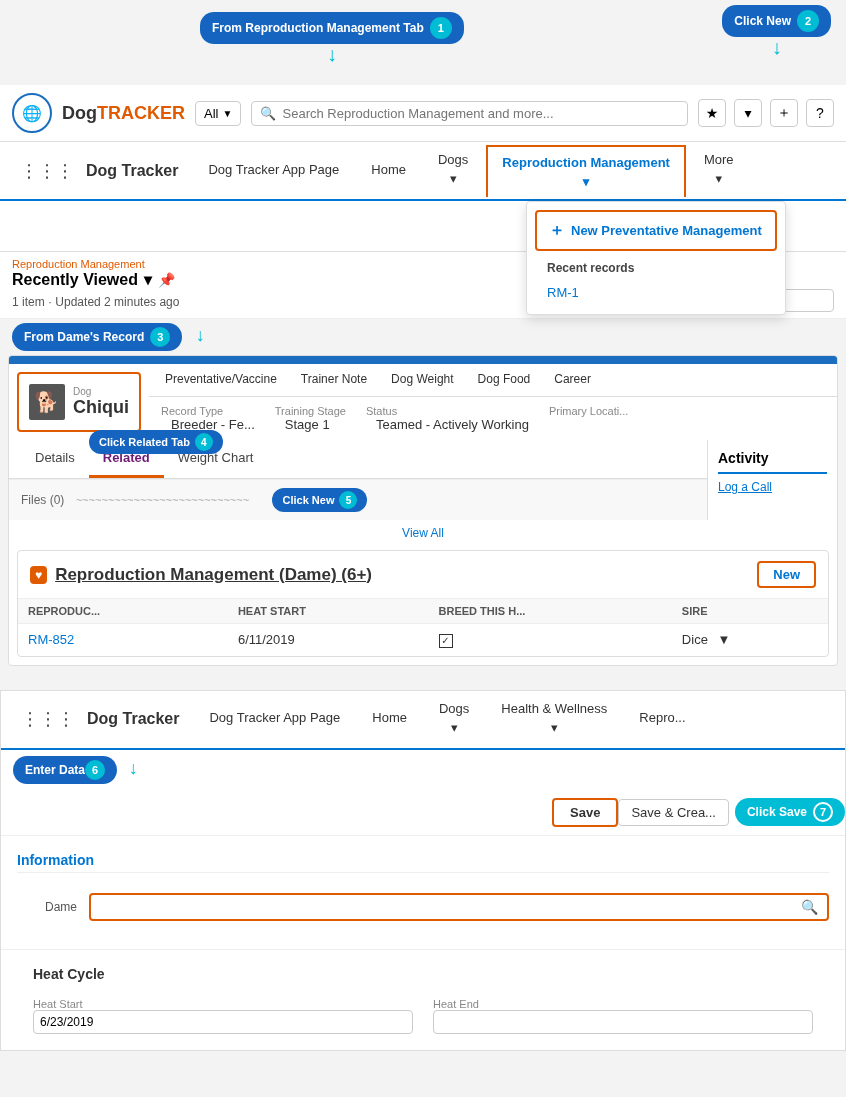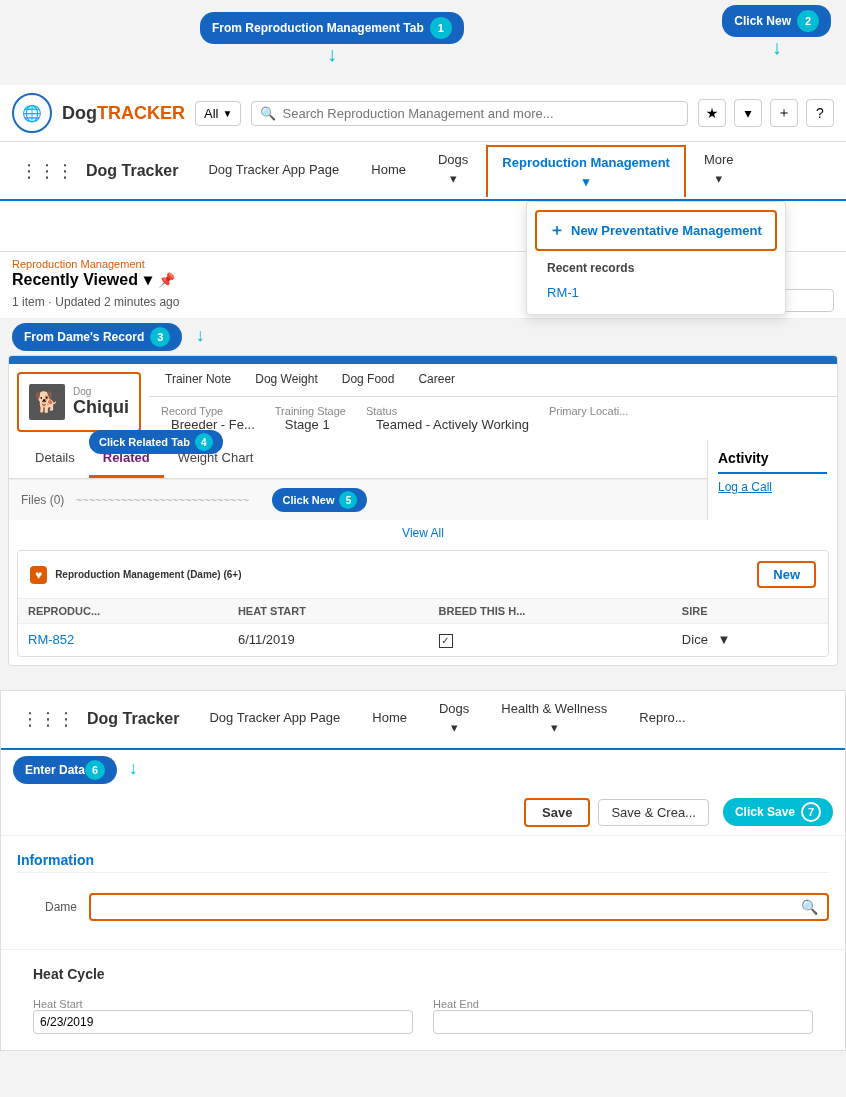--- a/index.html
+++ b/index.html
@@ -206,21 +206,21 @@
       margin: 8px 0;
     }
     .rm-header {
       display: flex;
       align-items: center;
       justify-content: space-between;
       padding: 10px 12px;
     }
     .rm-title-area { display: flex; align-items: center; gap: 8px; }
     .rm-heart { color: white; background: #e05a00; border-radius: 4px; padding: 2px 5px; font-size: 12px; }
-    .rm-title { font-size: 10px; font-weight: bold; color: #333; }
+    .rm-title { font-size: 17px; font-weight: bold; color: #333; text-decoration: underline; }
     .new-btn {
       border: 2px solid #e05a00;
       color: #0176d3;
       background: white;
       padding: 4px 14px;
       border-radius: 4px;
       font-size: 13px;
       font-weight: bold;
       cursor: pointer;
     }
@@ -259,22 +259,21 @@
       display: flex;
       align-items: center;
       padding: 0 12px;
       gap: 4px;
     }
 
     .form-toolbar {
       display: flex;
       align-items: center;
       justify-content: flex-end;
-      padding: 8px 12px;
-      gap: 8px;
+      padding: 8px 0;
       border-bottom: 1px solid #eee;
     }
     .save-btn {
       border: 2px solid #e05a00;
       background: white;
       color: #333;
       padding: 5px 16px;
       border-radius: 4px;
       font-size: 13px;
       cursor: pointer;
@@ -450,20 +449,21 @@
     <div class="dog-info">
       <div class="dog-avatar">🐕</div>
       <div>
         <div class="dog-label">Dog</div>
         <div class="dog-name">Chiqui</div>
       </div>
     </div>
 
     <div style="flex:1;">
       <div style="display:flex; align-items:center; border-bottom:1px solid #ddd; padding:0 4px; overflow:hidden;">
+        <div class="dog-tab">Preventative/Vaccine</div>
         <div class="dog-tab">Trainer Note</div>
         <div class="dog-tab">Dog Weight</div>
         <div class="dog-tab">Dog Food</div>
         <div class="dog-tab">Career</div>
       </div>
       <div class="record-info-row">
         <div class="record-field">
           <div class="record-field-label">Record Type</div>
           <div class="record-field-value">Breeder - Fe...</div>
         </div>

